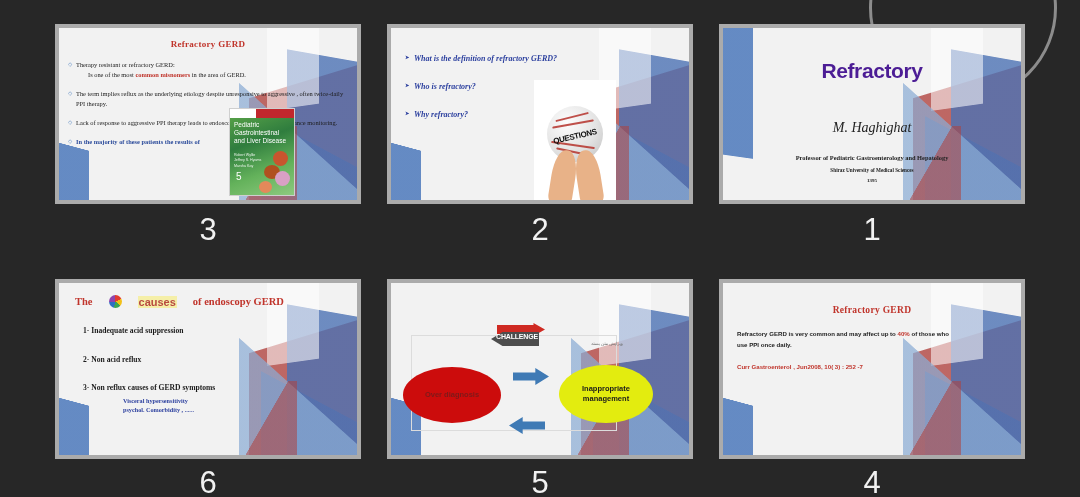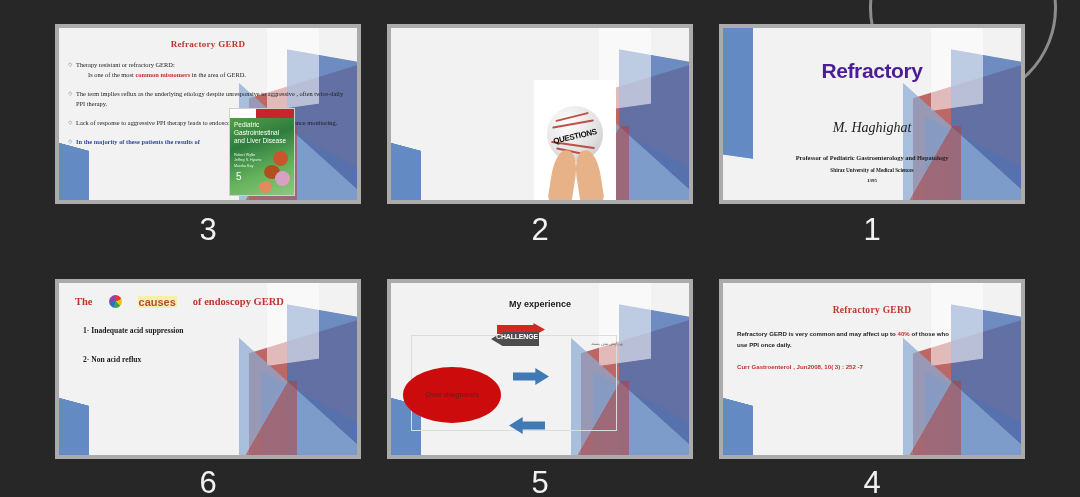--- a/index.html
+++ b/index.html
@@ -266,20 +266,25 @@
       <div class="facet">
         <i class="f-r1"></i>
           <i class="f-r2"></i>
           <i class="f-r4"></i>
         <i class="f-r5"></i>
           <i class="f-r3"></i>
           <i class="f-r6"></i>
         <i class="f-l-bottom"></i>
       </div>
       <div class="body">
+        <div class="qs">
+          <div class="q">What is the definition of refractory GERD?</div>
+          <div class="q">Who is refractory?</div>
+          <div class="q">Why refractory?</div>
+        </div>
         <div class="qimg">
           <div class="qball">
             <i style="left:8px;top:10px;width:34px;transform:rotate(-14deg)"></i>
             <i style="left:5px;top:17px;width:42px;transform:rotate(-10deg)"></i>
             <i style="left:4px;top:38px;width:44px;transform:rotate(8deg)"></i>
             <i style="left:9px;top:45px;width:36px;transform:rotate(12deg)"></i>
             <span>QUESTIONS</span>
           </div>
           <div class="hands">
             <i class="hl2"></i>
@@ -329,47 +334,54 @@
       <div class="body">
         <div class="hdr">
           <span class="w1">The</span>
           <span class="globe"></span>
           <span class="causes">causes</span>
           <span>of endoscopy GERD</span>
         </div>
         <div class="list">
           <div class="li">1- Inadequate acid suppression</div>
           <div class="li">2- Non acid reflux</div>
+          <div class="li">
+            <span>3- Non reflux causes of GERD symptoms</span>
+            <div class="sub">
+              <div>Visceral hypersensitivity</div>
+              <div>psychol. Comorbidity , ......</div>
+            </div>
+          </div>
         </div>
       </div>
     </div>
   </div>
   <div class="slide-no r2" style="left:55px">6</div>
 
   <div class="thumb r2 c2">
     <div class="canvas s5">
       <div class="facet">
         <i class="f-r1"></i>
           <i class="f-r2"></i>
           <i class="f-r4"></i>
         <i class="f-r5"></i>
           <i class="f-r3"></i>
           <i class="f-r6"></i>
         <i class="f-l-bottom"></i>
       </div>
       <div class="body">
-        <div class="exp">My experience</div>
         <div class="frame"></div>
         <div class="chal">
           <span class="ar-r"></span>
           <span class="ar-g"></span>
           <span class="lbl">CHALLENGE</span>
         </div>
         <div class="farsi">ويرايش متن بسته</div>
         <div class="ell e-red">Over diagnosis</div>
+        <div class="ell e-yel">Inappropriate management</div>
         <span class="arrow a-top"></span>
         <span class="arrow a-bot"></span>
       </div>
     </div>
   </div>
   <div class="slide-no r2" style="left:387px">5</div>
 
   <div class="thumb r2 c3">
     <div class="canvas s4">
       <div class="facet">

